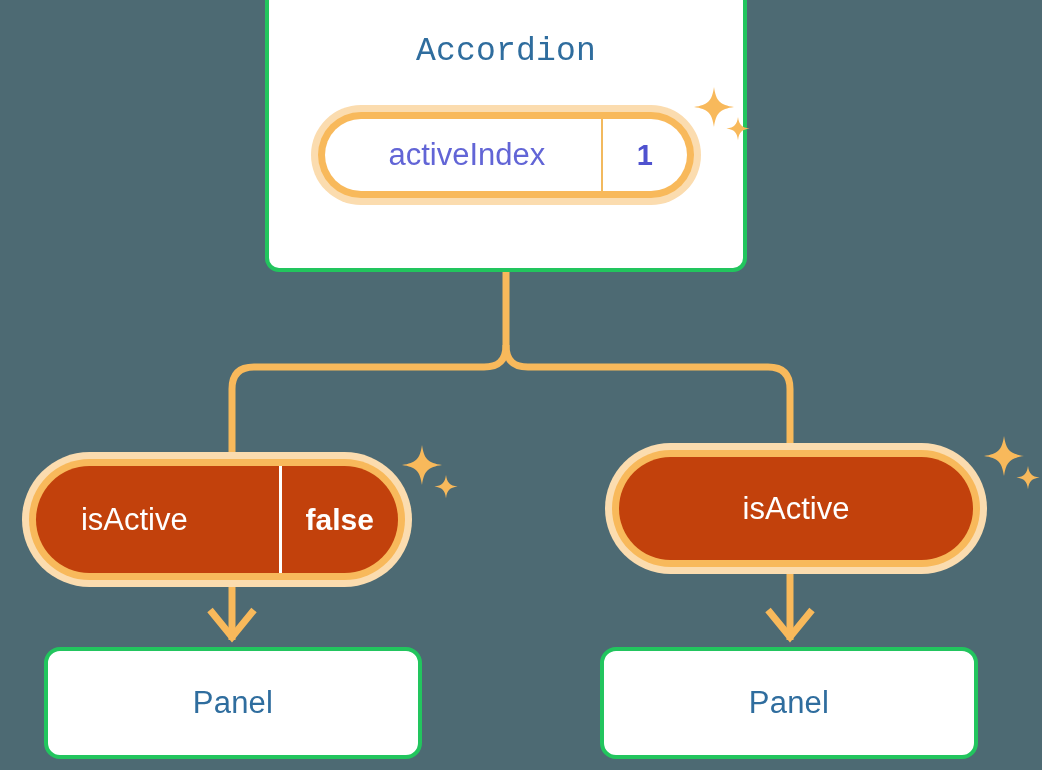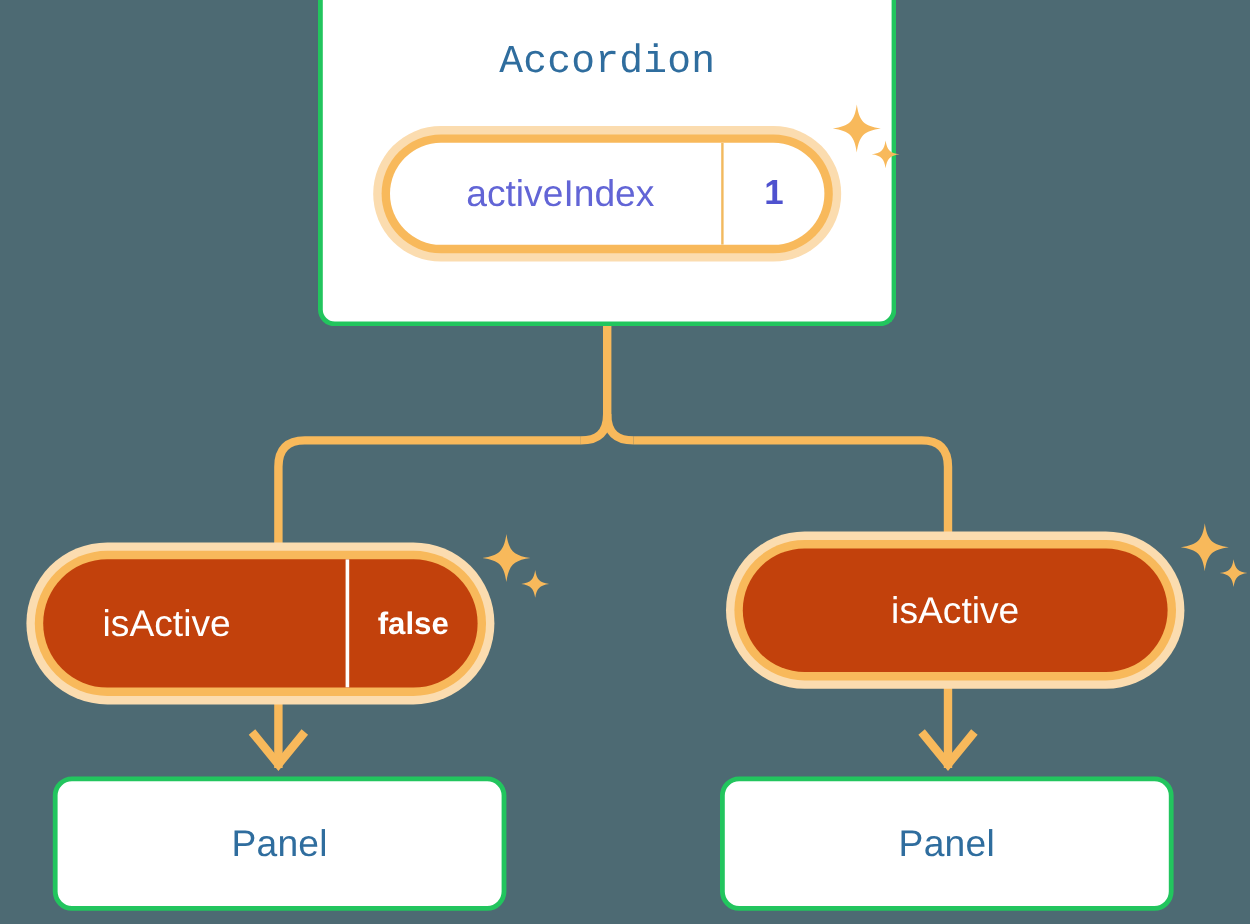--- a/index.html
+++ b/index.html
@@ -130,31 +130,31 @@
   .pill-solid .pill-body { background: #c2410c; gap: 46px; }
   .pill-solid .pill-key {
     color: #ffffff;
     font-size: 31px;
     font-weight: 400;
     padding: 0 24px;
     flex: 1 1 auto;
   }
   .pill-solid .pill-val {
     color: #ffffff;
-    font-size: 26px;
+    font-size: 30px;
     font-weight: 700;
     border-left: 3px solid #ffffff;
     padding: 0 24px;
   }
 
   #pill-active-index {
     left: 311px;
     top: 105px;
     width: 390px;
-    height: 113px;
+    height: 100px;
   }
   #pill-is-active-left {
     left: 22px;
     top: 452px;
     width: 390px;
     height: 135px;
   }
   #pill-is-active-right {
     left: 605px;
     top: 443px;

